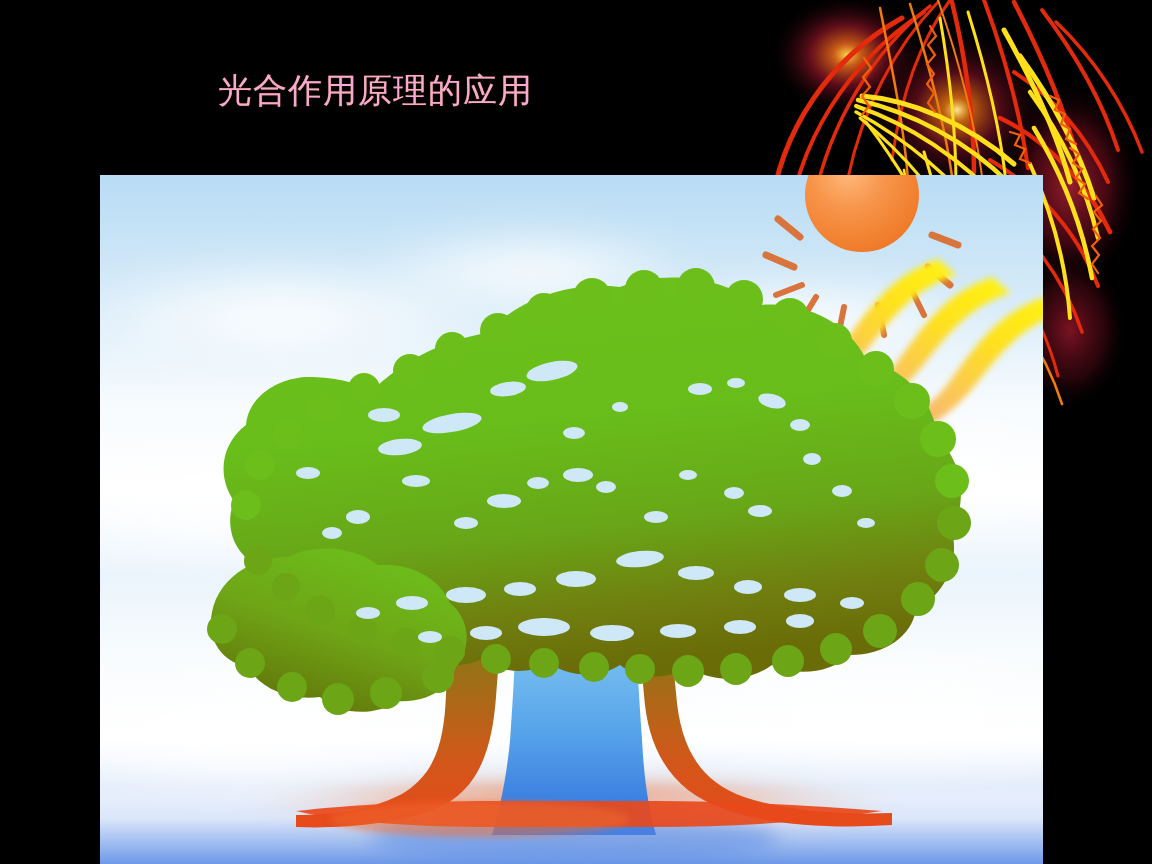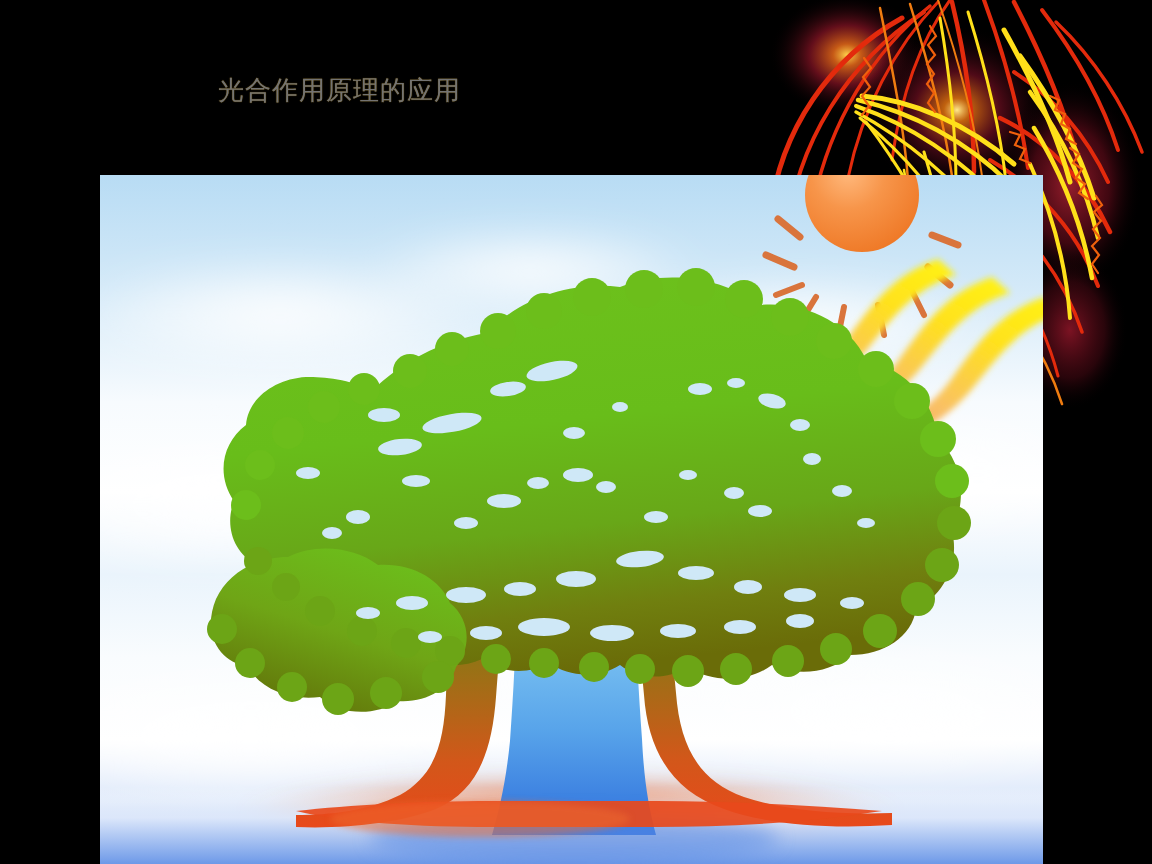--- a/index.html
+++ b/index.html
@@ -20,24 +20,24 @@
     background: #000000;
     overflow: hidden;
   }
 
   
   #slide-title {
     position: absolute;
     left: 218px;
     top: 74px;
     font-family: "Liberation Serif", "DejaVu Serif", serif;
-    font-size: 26px;
+    font-size: 34px;
     line-height: 34px;
     letter-spacing: 1px;
-    color: #737373;
+    color: #f9a8d4;
     white-space: nowrap;
     text-shadow: 0 0 1px #8a6500;
   }
 
   
   #fireworks {
     position: absolute;
     right: 0;
     top: 0;
     width: 400px;

